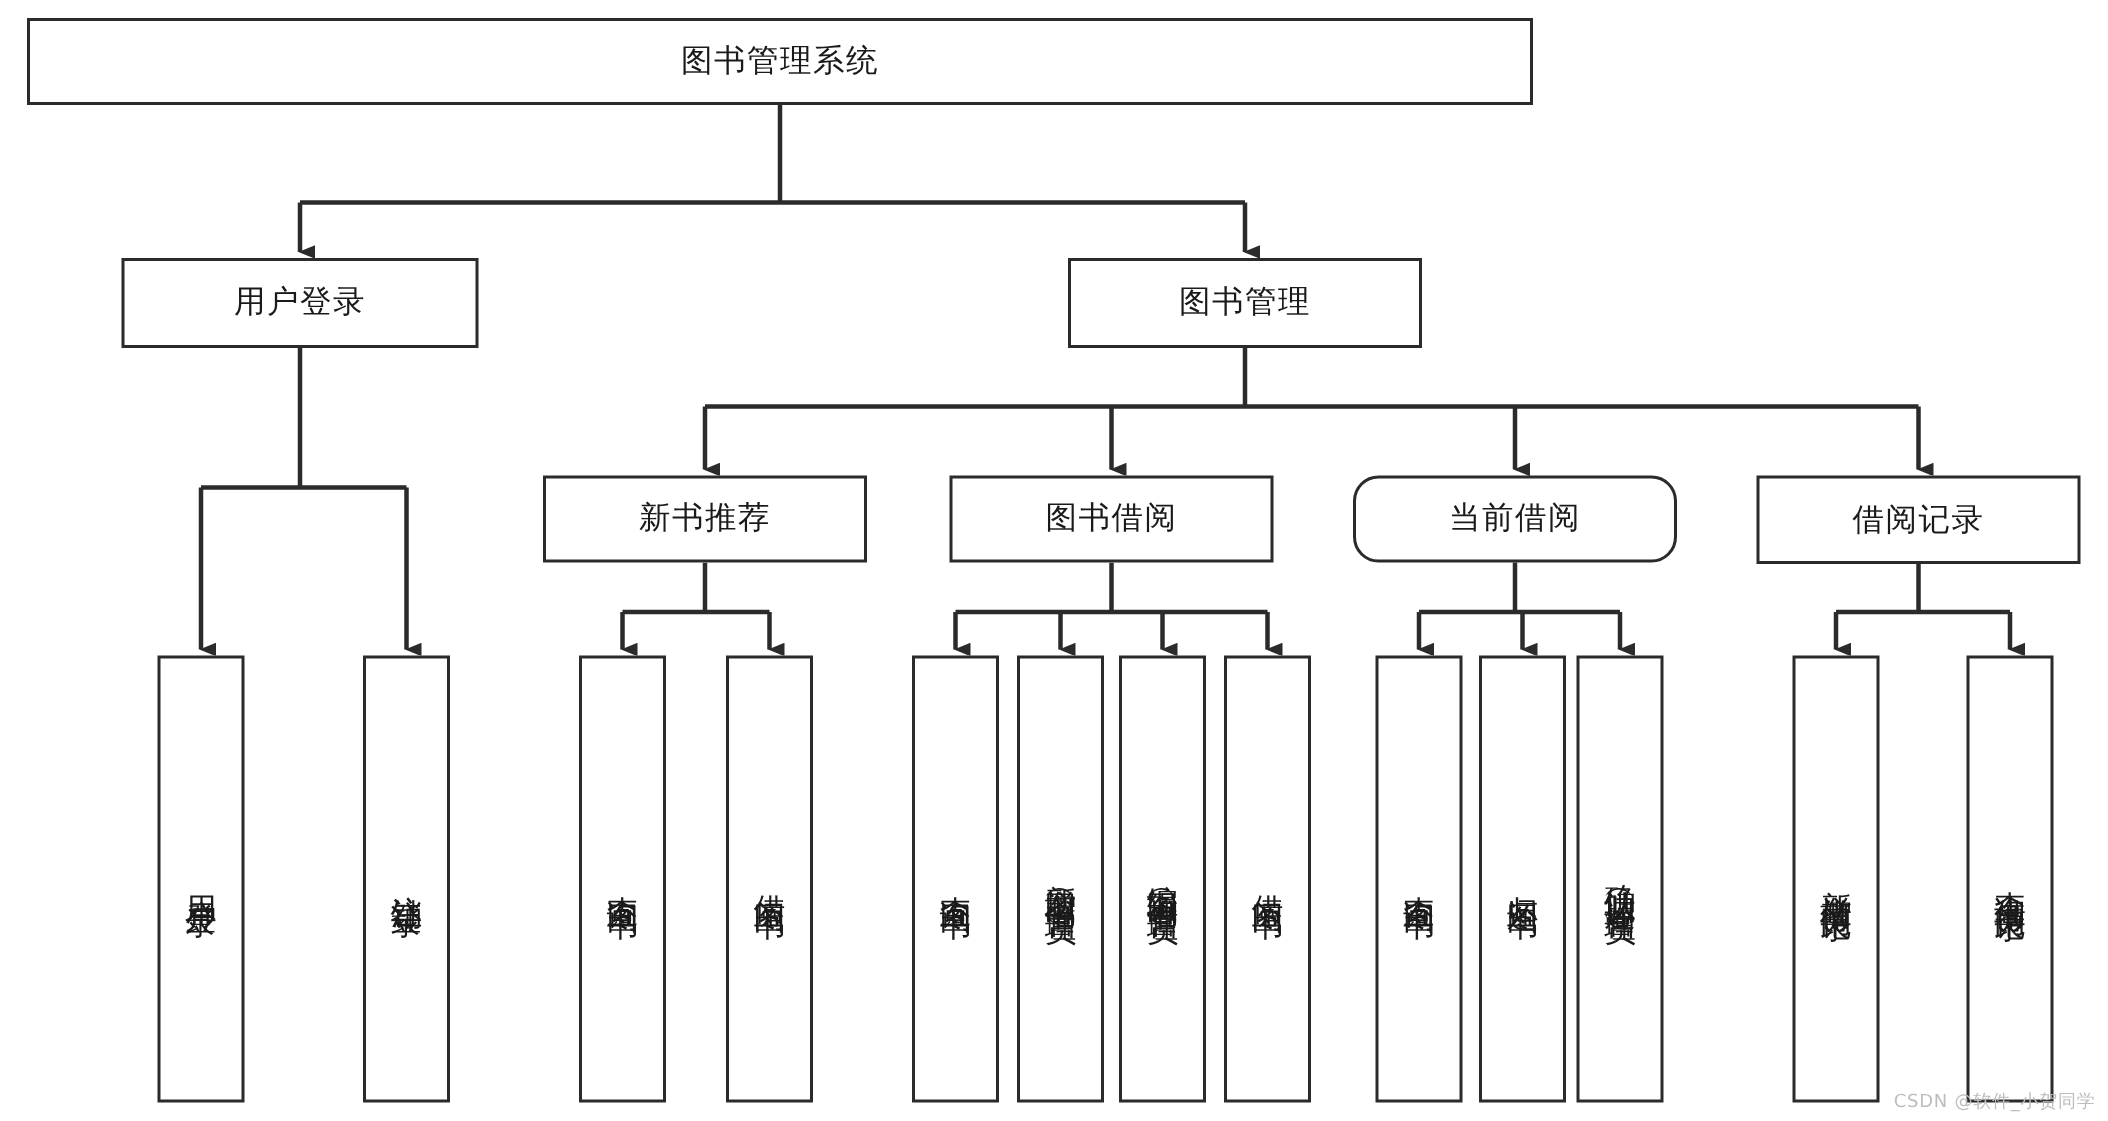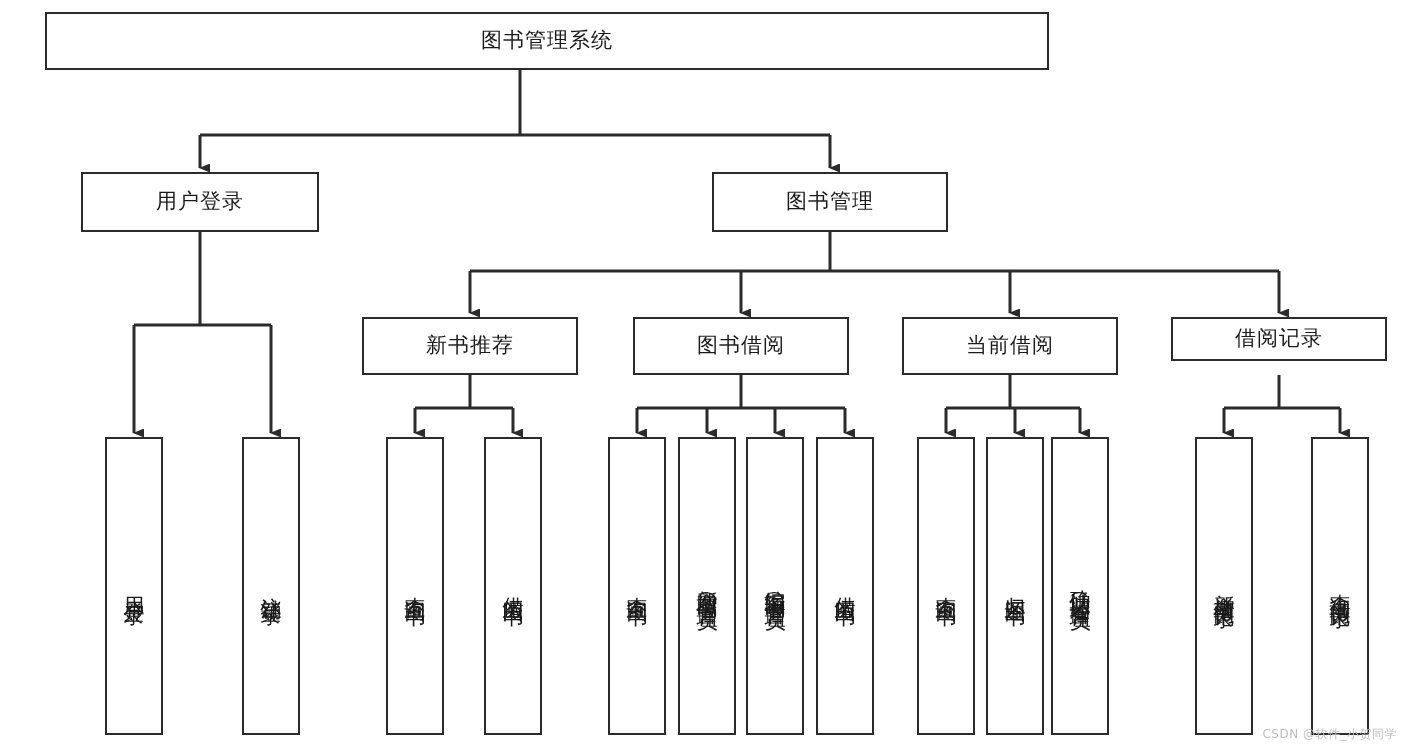--- a/index.html
+++ b/index.html
@@ -117,41 +117,41 @@
       <path d="M1015,408 L1015,433" marker-end="url(#arrowhead)"></path>
       <path d="M1080,408 L1080,433" marker-end="url(#arrowhead)"></path>
 
       <path d="M1279,375 L1279,408"></path>
       <path d="M1224,408 L1340,408"></path>
       <path d="M1224,408 L1224,433" marker-end="url(#arrowhead)"></path>
       <path d="M1340,408 L1340,433" marker-end="url(#arrowhead)"></path>
     </g>
   </svg>
 
-  <div class="node horizontal" style="left:18px; top:12px; width:1004px; height:58px;margin-left:27px;">
+  <div class="node horizontal" style="left:18px; top:12px; width:1004px; height:58px;">
     <span class="node-label">图书管理系统</span>
   </div>
 
   <div class="node horizontal" style="left:81px; top:172px; width:238px; height:60px;">
     <span class="node-label">用户登录</span>
   </div>
   <div class="node horizontal" style="left:362px; top:317px; width:216px; height:58px;">
     <span class="node-label">新书推荐</span>
   </div>
 
   <div class="node horizontal" style="left:712px; top:172px; width:236px; height:60px;">
     <span class="node-label">图书管理</span>
   </div>
   <div class="node horizontal" style="left:633px; top:317px; width:216px; height:58px;">
     <span class="node-label">图书借阅</span>
   </div>
-  <div class="node horizontal" style="left:902px; top:317px; width:216px; height:58px;">
+  <div class="node horizontal" style="left:902px; top:317px; width:216px; height:58px;border-radius:17px;">
     <span class="node-label">当前借阅</span>
   </div>
-  <div class="node horizontal" style="left:1171px; top:317px; width:216px; height:44px;">
+  <div class="node horizontal" style="left:1171px; top:317px; width:216px; height:59px;">
     <span class="node-label">借阅记录</span>
   </div>
 
   <div class="node vertical" style="left:105px; top:437px; width:58px; height:298px;">
     <span class="node-label">用户登录</span>
   </div>
   <div class="node vertical" style="left:242px; top:437px; width:58px; height:298px;">
     <span class="node-label">注销登录</span>
   </div>
   <div class="node vertical" style="left:386px; top:437px; width:58px; height:298px;">

